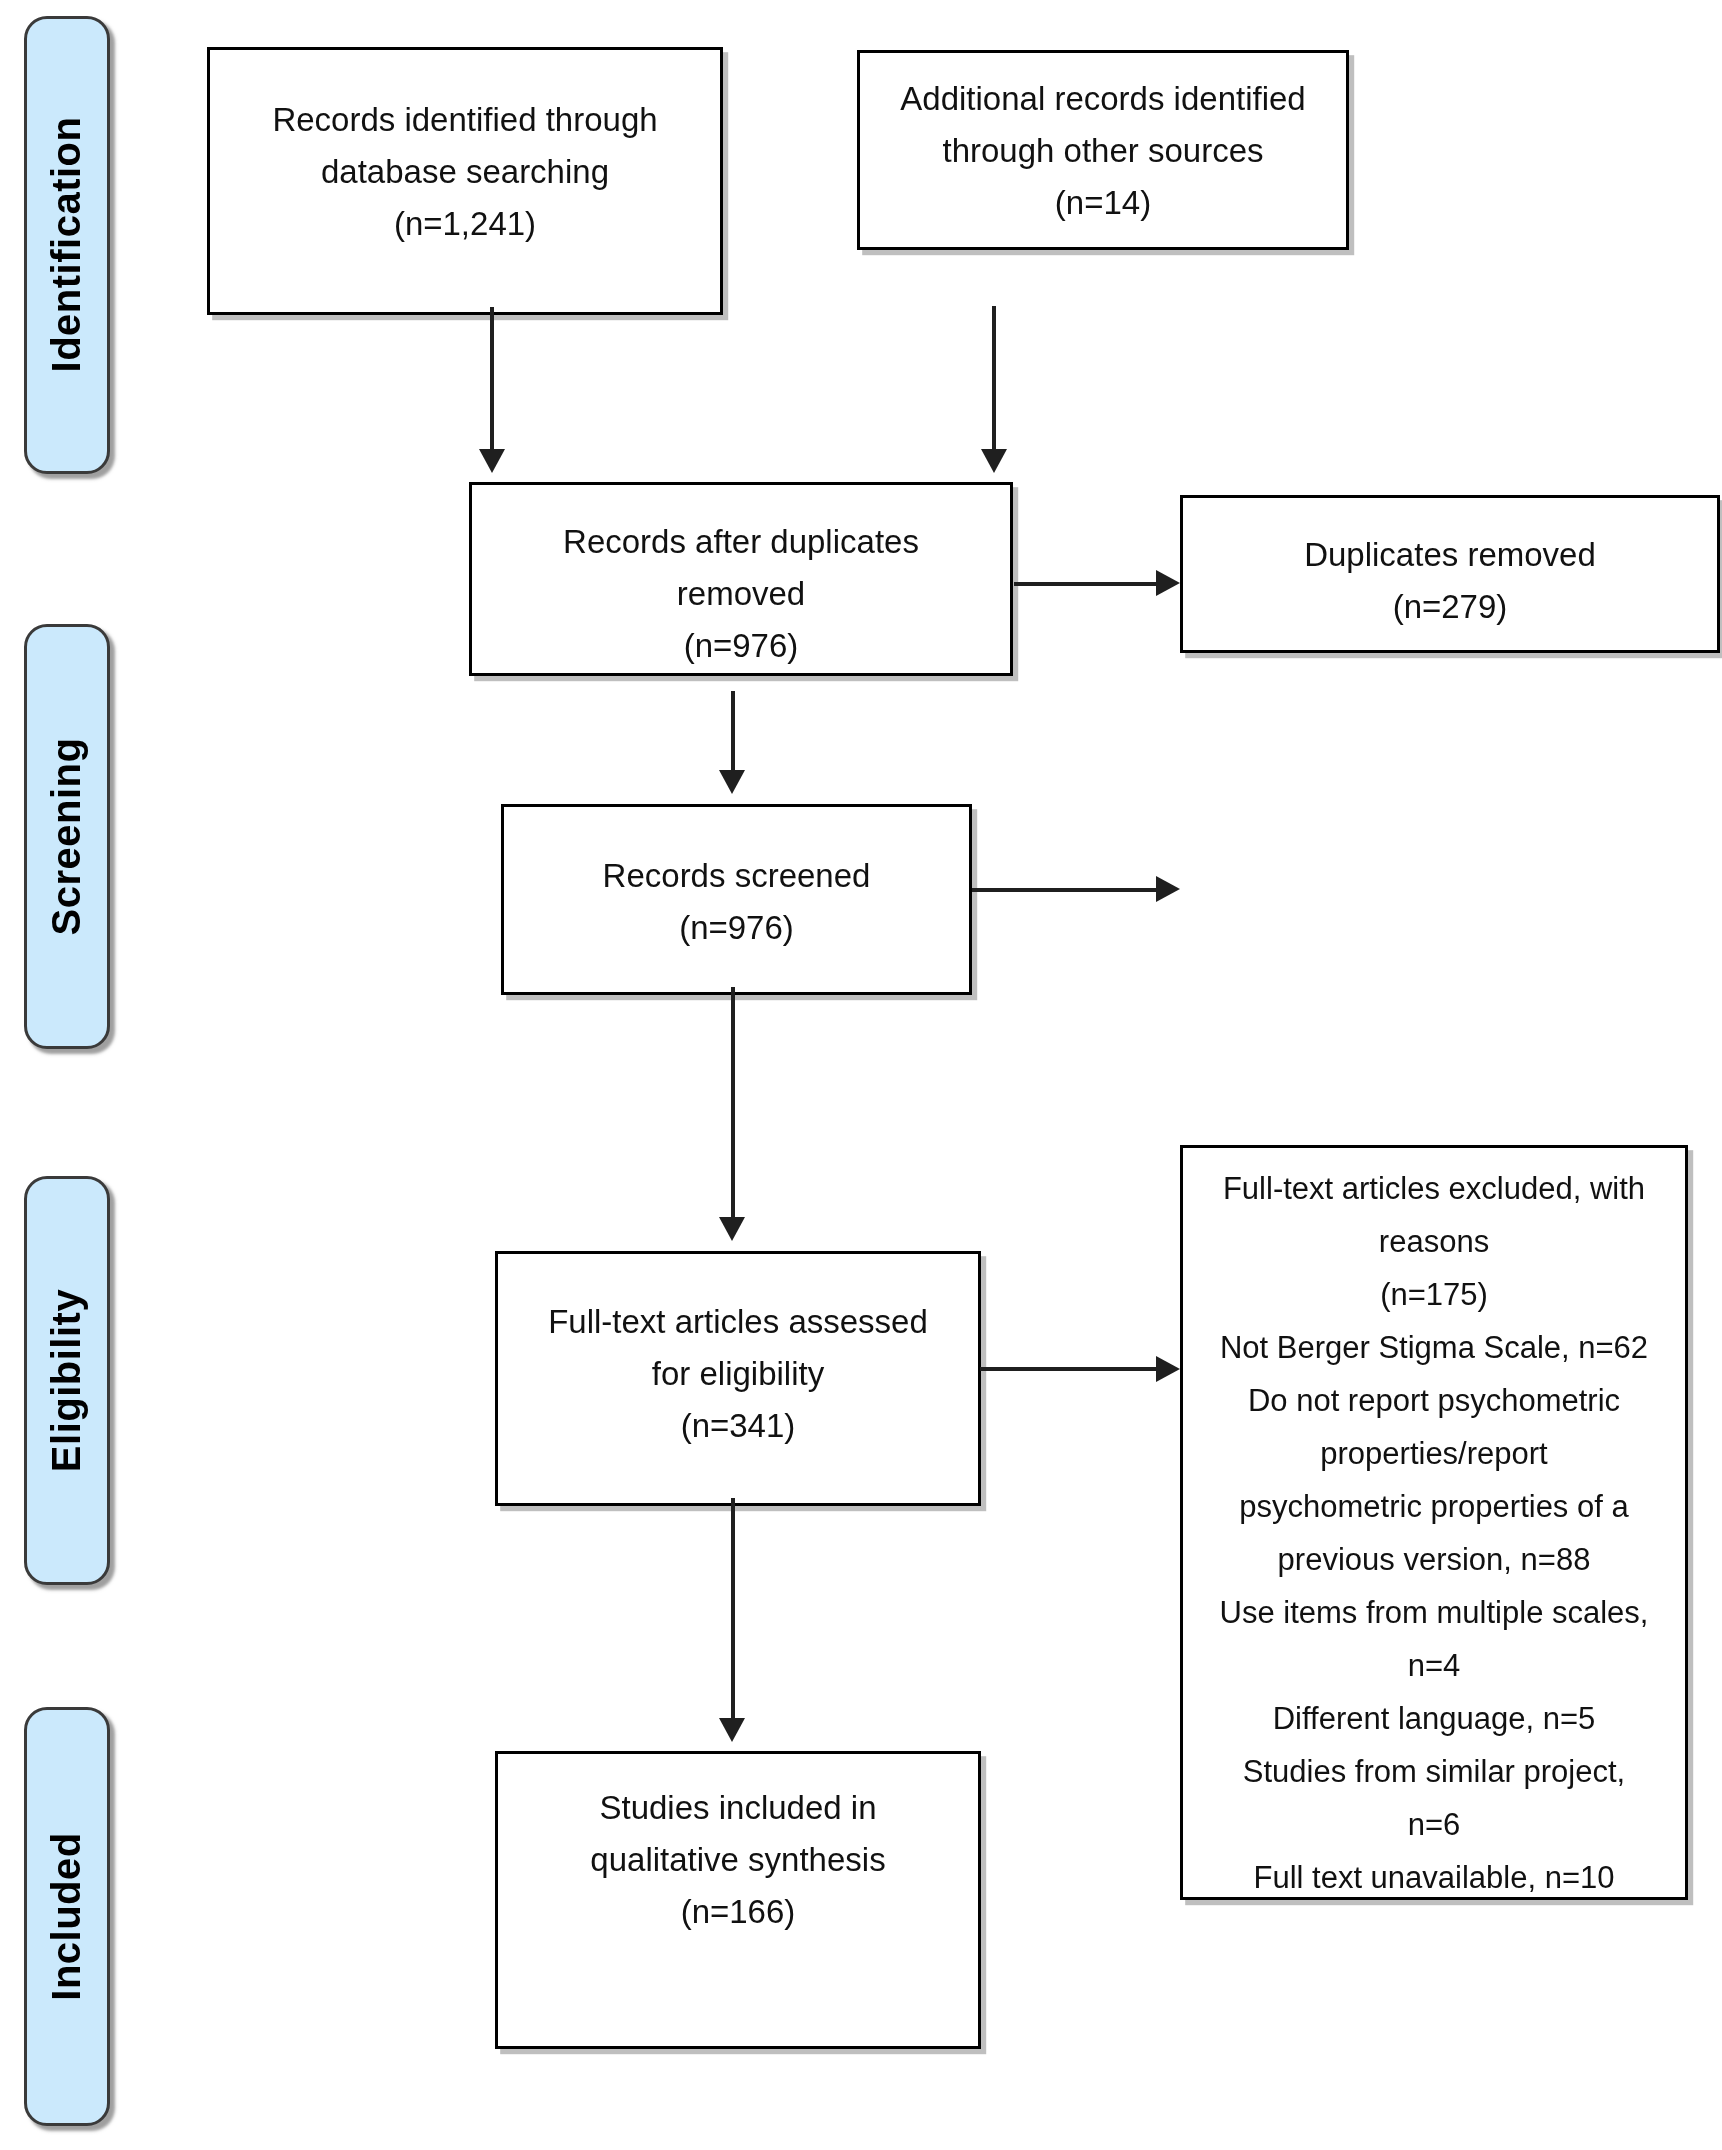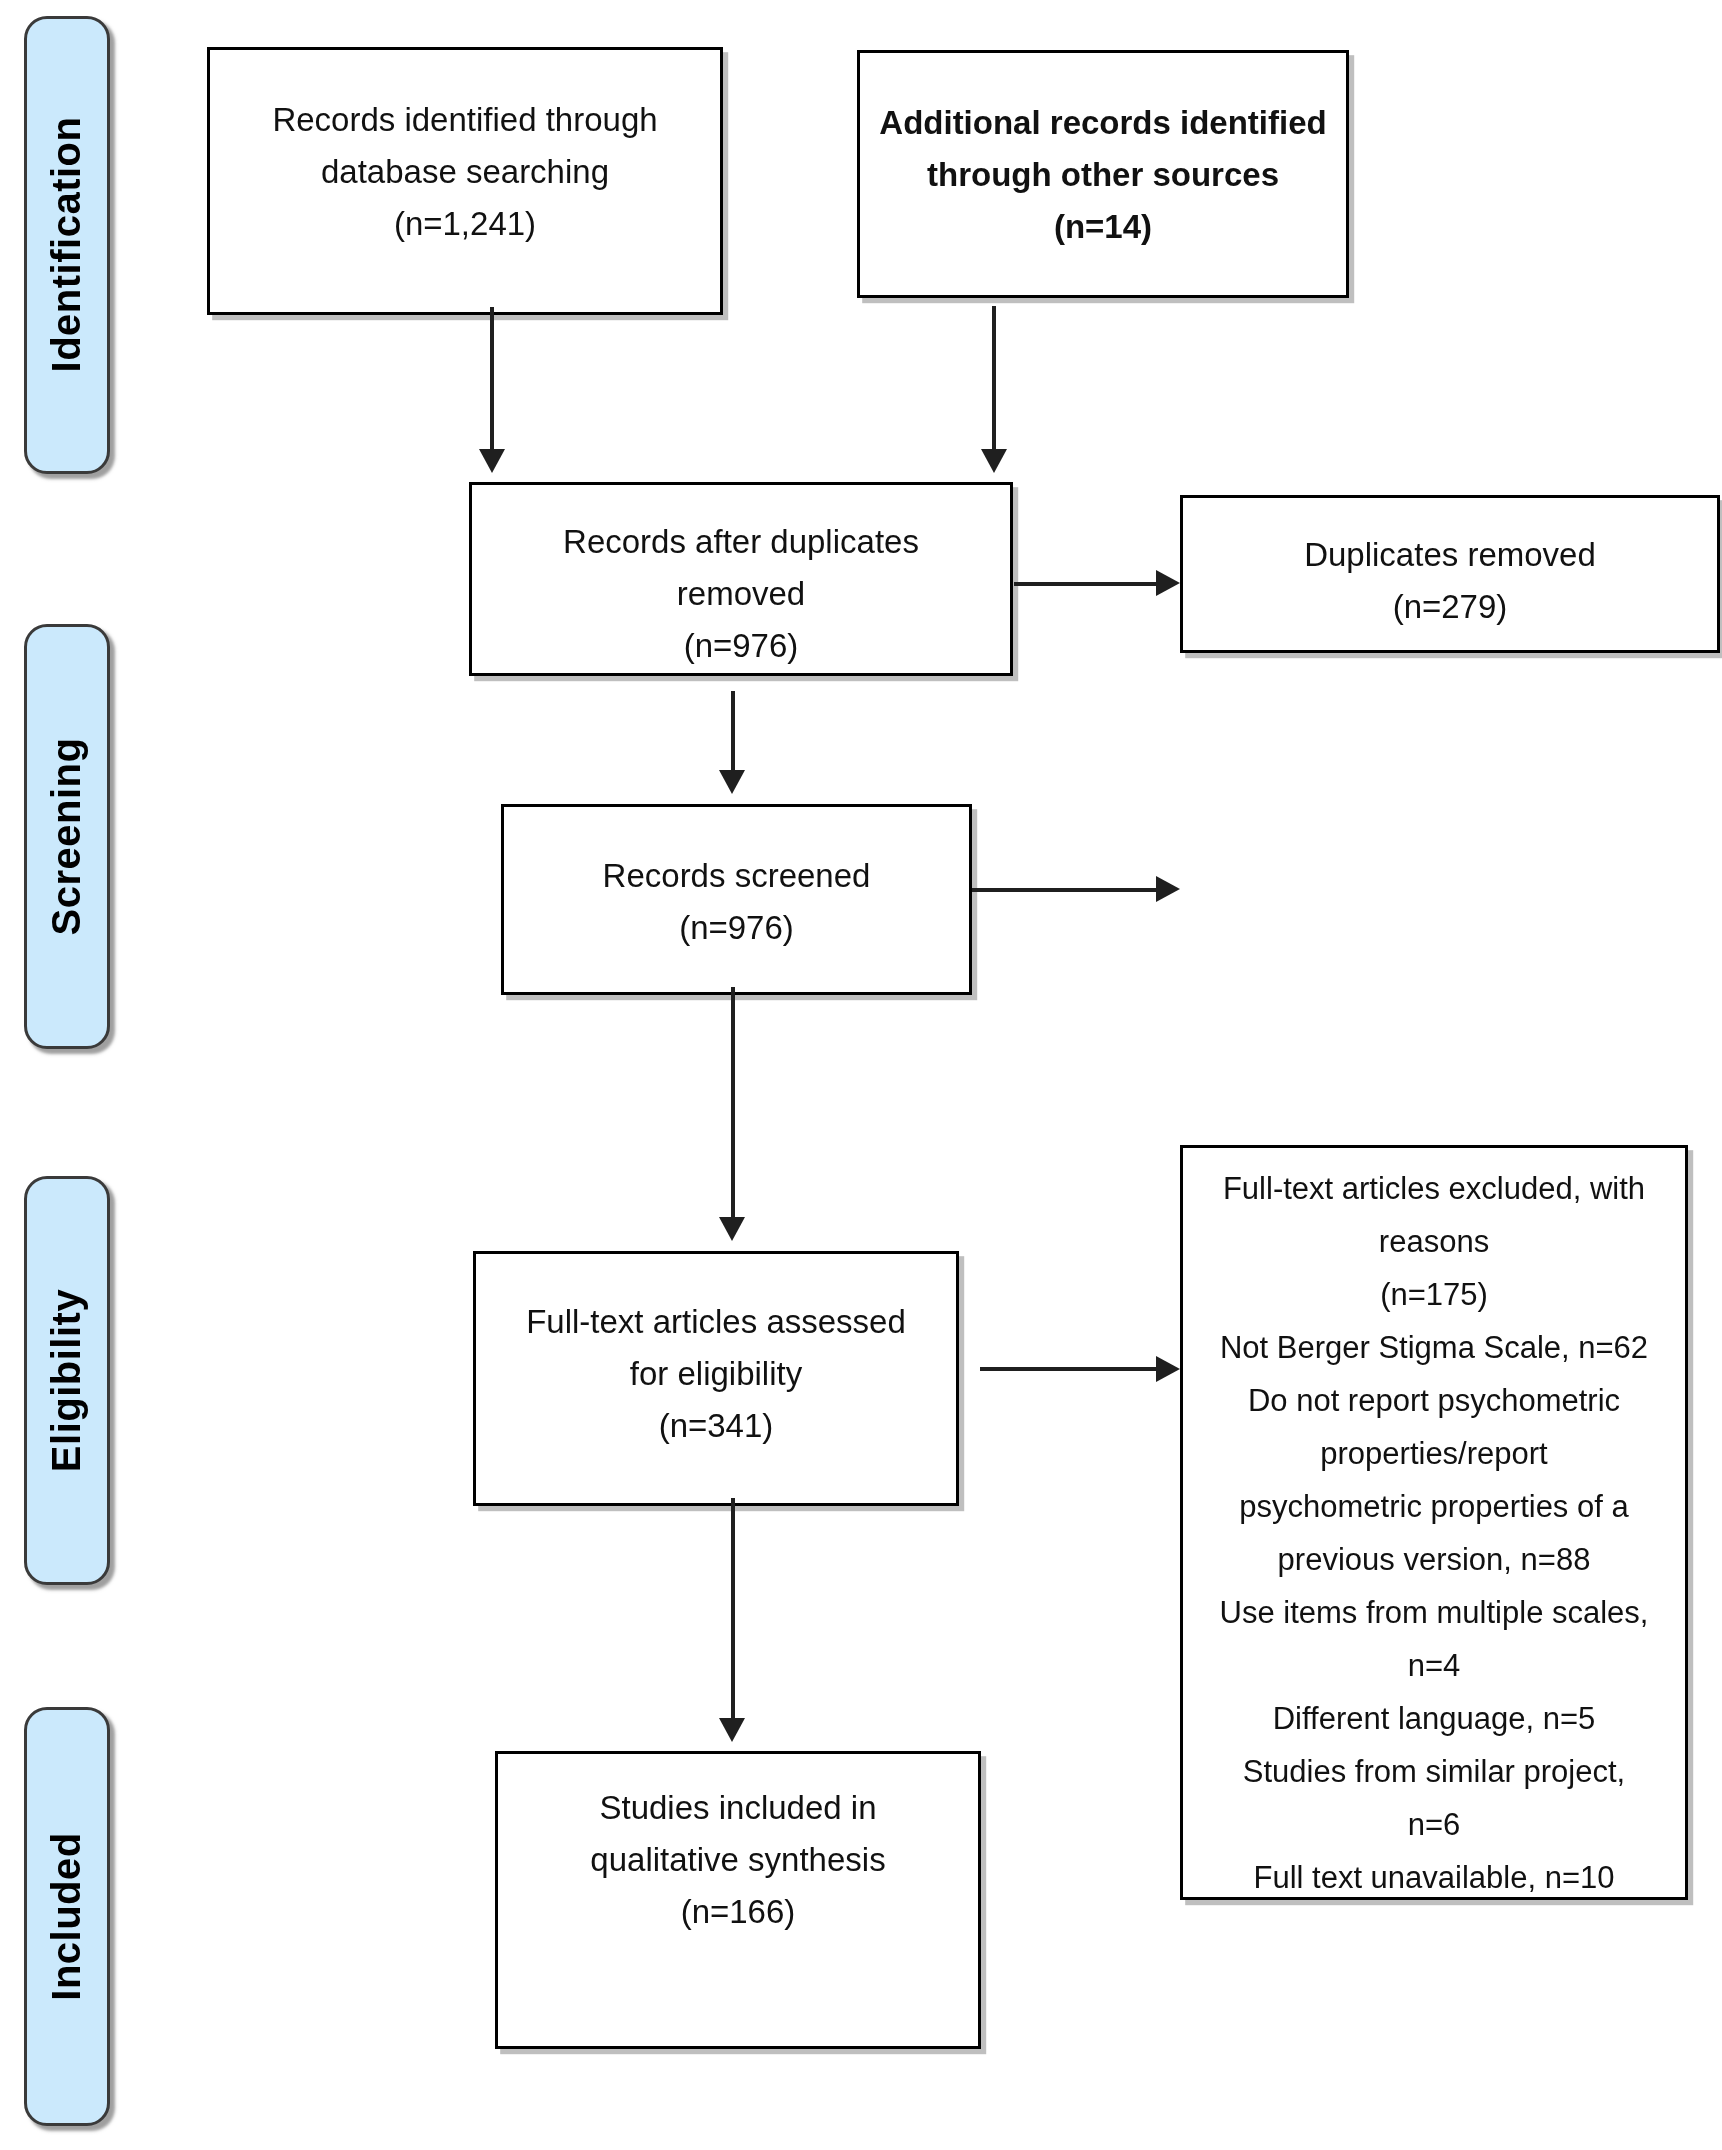--- a/index.html
+++ b/index.html
@@ -83,36 +83,36 @@
     <span class="stage-label">Eligibility</span>
   </div>
   <div class="stage" style="top:1707px; height:419px;">
     <span class="stage-label">Included</span>
   </div>
 
   <div class="fbox" style="left:207px; top:39px; width:516px; height:268px; padding-top:44px;">Records identified through
 database searching
 (n=1,241)</div>
 
-  <div class="fbox" style="left:857px; top:42px; width:492px; height:248px; padding-top:44px;font-weight:bold;">Additional records identified
+  <div class="fbox" style="left:857px; top:42px; width:492px; height:200px; padding-top:20px;">Additional records identified
 through other sources
 (n=14)</div>
 
   <div class="fbox" style="left:469px; top:474px; width:544px; height:194px; padding-top:31px;">Records after duplicates
 removed
 (n=976)</div>
 
   <div class="fbox" style="left:1180px; top:487px; width:540px; height:158px; padding-top:31px;">Duplicates removed
 (n=279)</div>
 
   <div class="fbox" style="left:501px; top:796px; width:471px; height:191px; padding-top:43px;">Records screened
 (n=976)</div>
 
 
-  <div class="fbox" style="left:473px; top:1243px; width:486px; height:255px; padding-top:42px;">Full-text articles assessed
+  <div class="fbox" style="left:495px; top:1243px; width:486px; height:255px; padding-top:42px;">Full-text articles assessed
 for eligibility
 (n=341)</div>
 
   <div class="fbox small" style="left:1180px; top:1137px; width:508px; height:755px; padding-top:13.6px;">Full-text articles excluded, with
 reasons
 (n=175)
 Not Berger Stigma Scale, n=62
 Do not report psychometric
 properties/report
 psychometric properties of a

